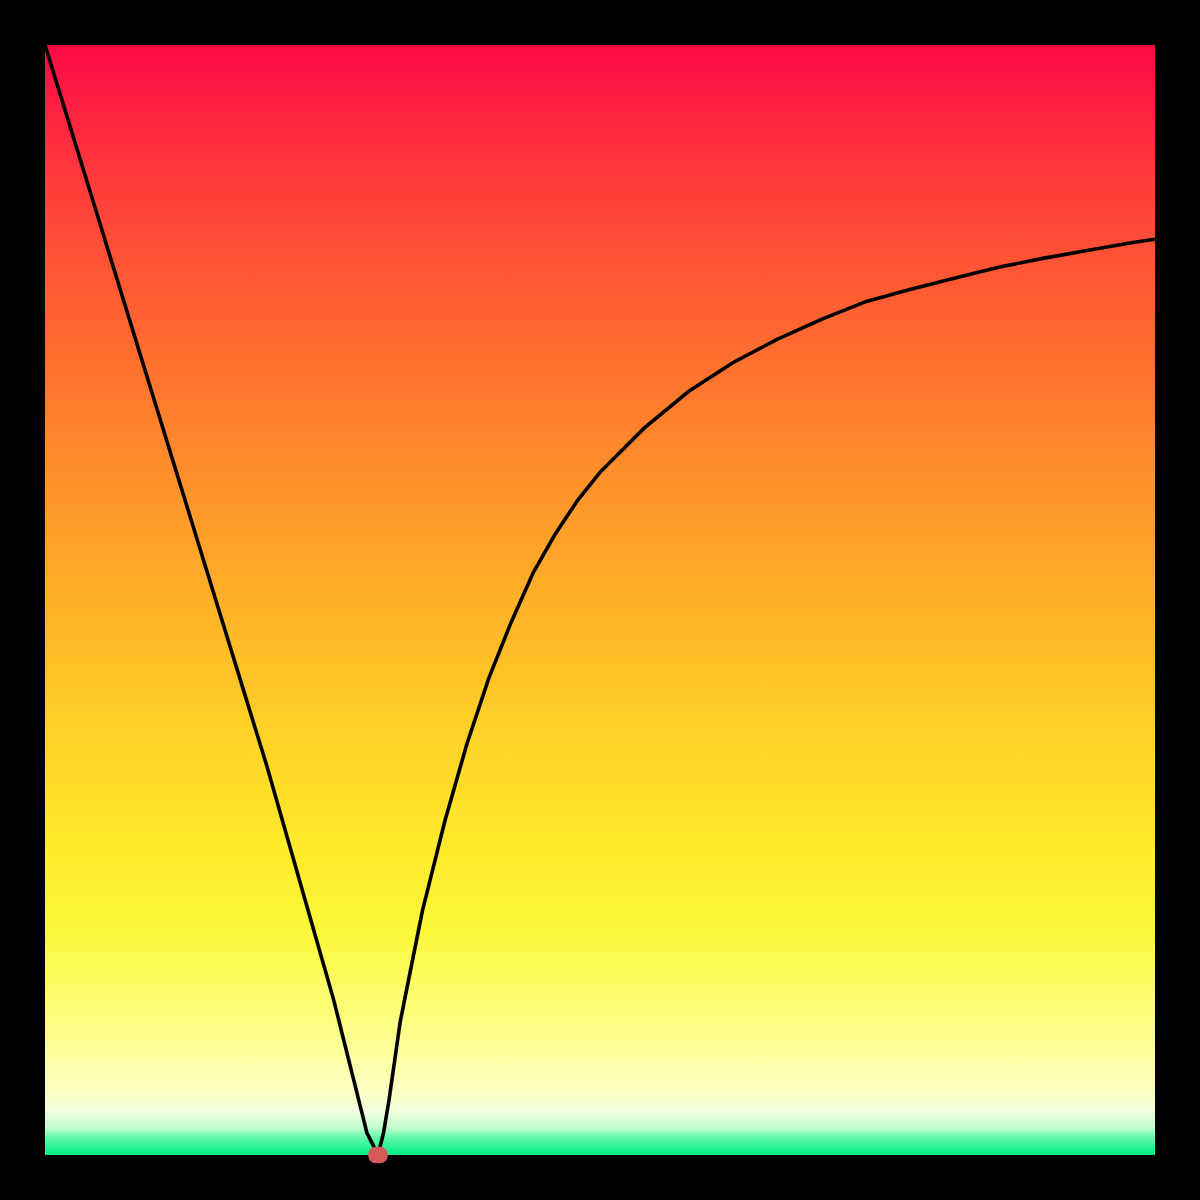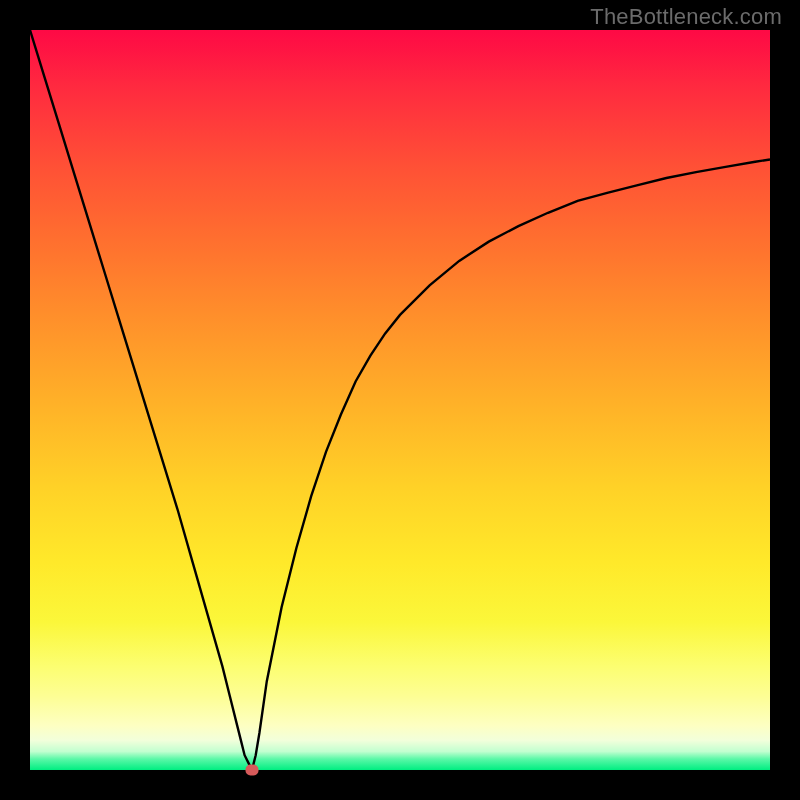--- a/index.html
+++ b/index.html
@@ -66,21 +66,20 @@
     background: #d65a5a;
     border-radius: 5px;
     transform: translate(-50%, -50%);
   }
 </style>
 </head>
 <body>
 
 <div class="outer">
 
-  <div class="watermark">TheBottleneck.com</div>
 
   <div class="plot" id="plot">
 
     <svg class="curve" id="curve-svg" viewBox="0 0 740 740" preserveAspectRatio="none">
       <path id="curve-path" d="M0.00 0.00 L14.80 48.10 L29.60 96.20 L44.40 144.30 L59.20 192.40 L74.00 240.50 L88.80 288.60 L103.60 336.70 L118.40 384.80 L133.20 432.90 L148.00 481.00 L162.80 532.80 L177.60 584.60 L192.40 636.40 L199.80 666.00 L207.20 695.60 L210.90 710.40 L214.60 725.20 L218.30 732.60 L222.00 740.00 L225.70 725.20 L229.40 703.00 L236.80 651.20 L251.60 577.20 L266.40 518.00 L281.20 466.20 L296.00 421.80 L310.80 384.80 L325.60 351.50 L340.40 325.60 L355.20 303.40 L370.00 284.90 L399.60 255.30 L429.20 230.88 L458.80 211.64 L488.40 196.10 L518.00 182.78 L547.60 170.94 L577.20 162.80 L606.80 155.40 L636.40 148.00 L666.00 142.08 L695.60 136.90 L725.20 131.72 L740.00 129.50 " stroke="#000000" stroke-width="2.4" fill="none"></path>
     </svg>
 
     <div class="trough-marker" id="trough-marker" style="left: 222px; top: 740px; background: rgb(214, 90, 90);"></div>
   </div>
 

